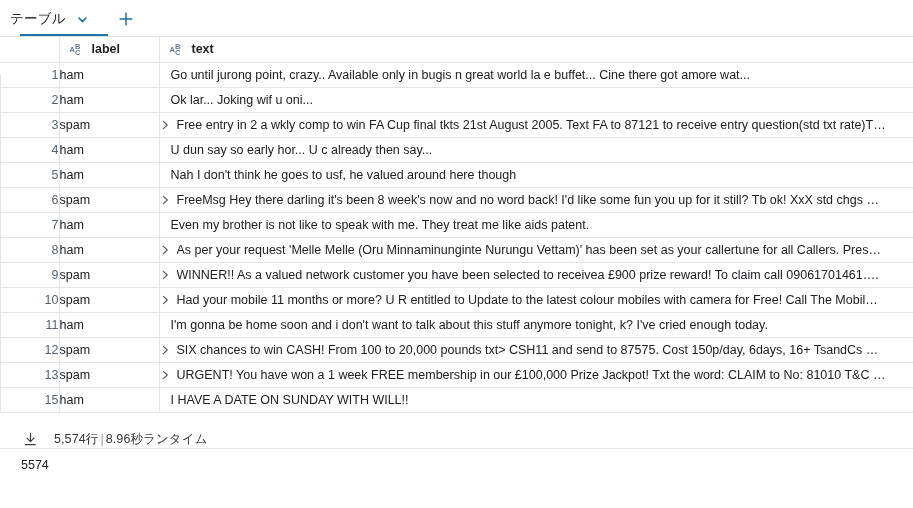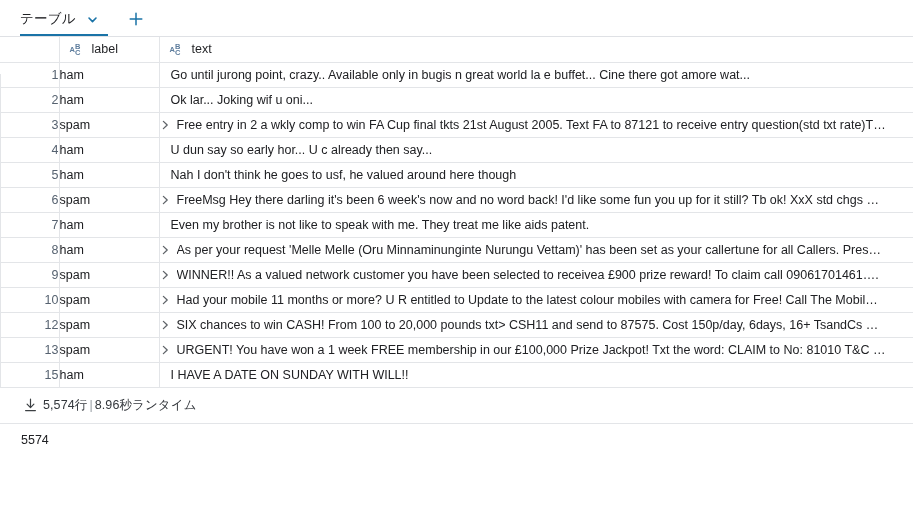--- a/index.html
+++ b/index.html
@@ -19,21 +19,21 @@
     overflow: hidden;
     background: #ffffff;
   }
 
   
   .tabbar {
     position: relative;
     height: 37px;
     display: flex;
     align-items: center;
-    padding-left: 10px;
+    padding-left: 0;
     background: #ffffff;
   }
   .tab {
     display: flex;
     align-items: center;
     gap: 10px;
     height: 37px;
     padding: 0 8px 0 10px;
     cursor: pointer;
   }
@@ -114,21 +114,21 @@
     text-align: left;
     border-bottom: 1px solid #d7d9dd;
   }
   th.hdr-idx { border-right: 1px solid #e3e5e8; }
   .hdr-inner {
     display: flex;
     align-items: center;
     gap: 7px;
     padding-left: 10px;
   }
-  .hdr-name { font-weight: normal; font-size: 12.5px; color: #1f2023; }
+  .hdr-name { font-weight: bold; font-size: 12.5px; color: #1f2023; }
 
   
   .abc-icon {
     position: relative;
     width: 15px;
     height: 14px;
     flex: 0 0 15px;
     color: #5b7a9c;
   }
   .abc-icon .g {
@@ -182,23 +182,23 @@
     cursor: pointer;
   }
   .expand svg { display: block; }
   .no-expand { flex: 0 0 5px; width: 5px; }
 
   
   .footer {
     position: relative;
     height: 36px;
     display: flex;
-    align-items: center;
+    align-items: flex-end;
     padding-left: 22px;
-    gap: 4px;
+    gap: 15px;
     border-bottom: 1px solid #e3e5e8;
     background: #fff;
   }
   .dl-icon { width: 17px; height: 17px; cursor: pointer; }
   .dl-icon svg { display: block; }
   .foot-text {
     font-size: 12.5px;
     color: #33373c;
     letter-spacing: .1px;
   }
@@ -333,21 +333,21 @@
           <tr>
             <td class="idx">6</td>
             <td class="lab">spam</td>
             <td class="txt">
               <div class="cell-text">
                 <span class="expand">
                   <svg width="11" height="12" viewBox="0 0 11 12">
                     <path d="M3.4 2.4 L7.2 6 L3.4 9.6" fill="none" stroke="#5f6368" stroke-width="1.3" stroke-linecap="round" stroke-linejoin="round"></path>
                   </svg>
                 </span>
-                <span class="tval">FreeMsg Hey there darling it's been 6 week's now and no word back! I'd like some fun you up for it still? Tb ok! XxX std chgs …</span>
+                <span class="tval">FreeMsg Hey there darling it's been 8 week's now and no word back! I'd like some fun you up for it still? Tb ok! XxX std chgs …</span>
               </div>
             </td>
           </tr>
           <tr>
             <td class="idx">7</td>
             <td class="lab">ham</td>
             <td class="txt">
               <div class="cell-text">
                 <span class="no-expand"></span>
                 <span class="tval">Even my brother is not like to speak with me. They treat me like aids patent.</span>
@@ -386,20 +386,30 @@
             <td class="idx">10</td>
             <td class="lab">spam</td>
             <td class="txt">
               <div class="cell-text">
                 <span class="expand">
                   <svg width="11" height="12" viewBox="0 0 11 12">
                     <path d="M3.4 2.4 L7.2 6 L3.4 9.6" fill="none" stroke="#5f6368" stroke-width="1.3" stroke-linecap="round" stroke-linejoin="round"></path>
                   </svg>
                 </span>
                 <span class="tval">Had your mobile 11 months or more? U R entitled to Update to the latest colour mobiles with camera for Free! Call The Mobil…</span>
+              </div>
+            </td>
+          </tr>
+          <tr>
+            <td class="idx">11</td>
+            <td class="lab">ham</td>
+            <td class="txt">
+              <div class="cell-text">
+                <span class="no-expand"></span>
+                <span class="tval">I'm gonna be home soon and i don't want to talk about this stuff anymore tonight, k? I've cried enough today.</span>
               </div>
             </td>
           </tr>
           <tr>
             <td class="idx">12</td>
             <td class="lab">spam</td>
             <td class="txt">
               <div class="cell-text">
                 <span class="expand">
                   <svg width="11" height="12" viewBox="0 0 11 12">

